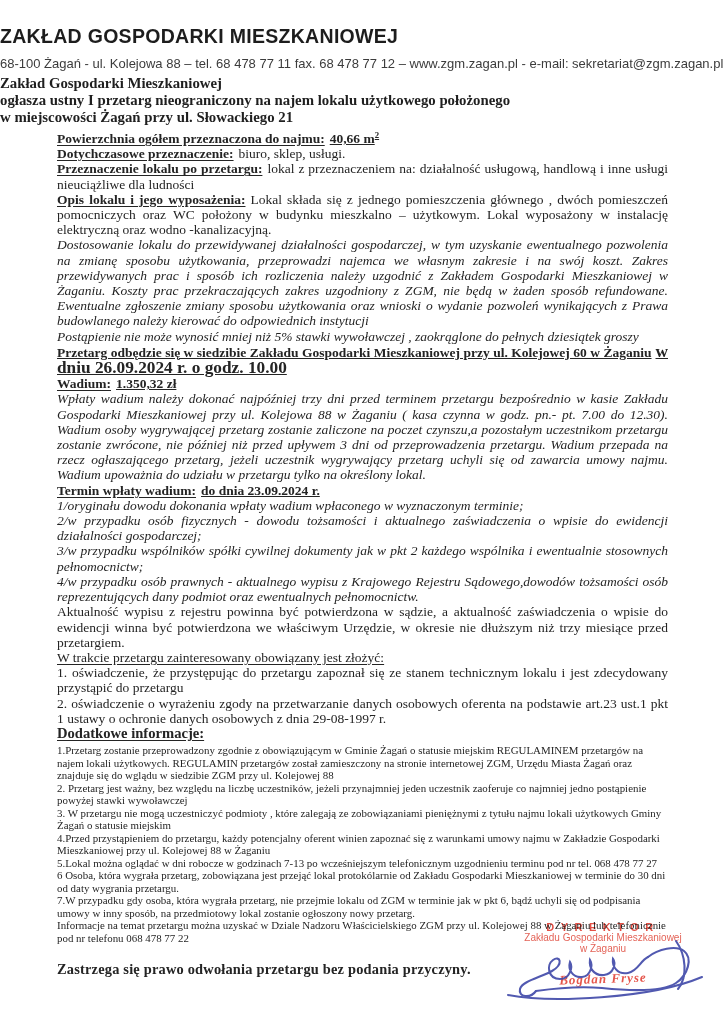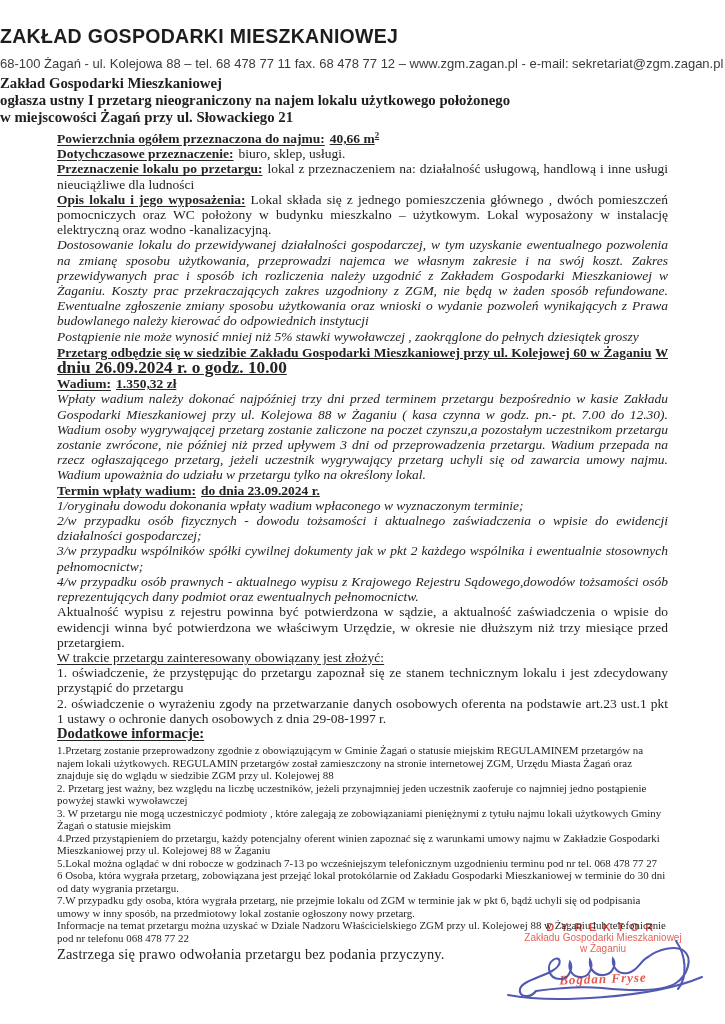--- a/index.html
+++ b/index.html
@@ -33,21 +33,21 @@
   .b { font-weight: bold; text-decoration: underline; }
   .it { font-style: italic; }
   .val { margin-left: 5px; }
   .gap { margin-left: 4px; }
   sup { font-size: .65em; line-height: 0; }
   .big { font-size: 17.3px; }
 
   .small { font-size: 10.9px; line-height: 12.5px; margin-top: 3px; }
   .small p { margin: 0; }
   .addh { font-size: 14.6px; }
-  .final { font-size: 14.4px; font-weight: normal; margin-top: 3px; letter-spacing: .2px; }
+  .final { font-size: 14.4px; font-weight: bold; margin-top: 18px; letter-spacing: .2px; }
 
   .stamp {
     position: absolute; left: 486px; top: 921px; width: 234px;
     text-align: center; mix-blend-mode: multiply; pointer-events: none;
   }
   .stamp-title {
     font-family: "Liberation Sans", sans-serif;
     color: #e1392d; font-weight: bold; font-size: 11px;
     letter-spacing: 6.5px; opacity: .88;
   }

